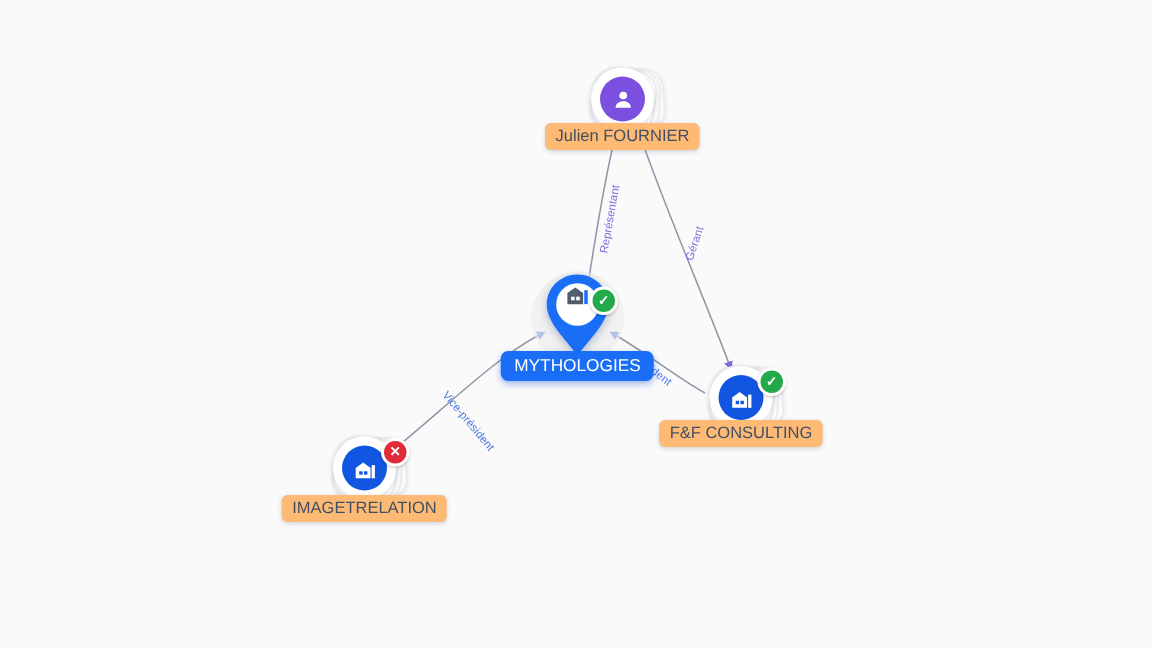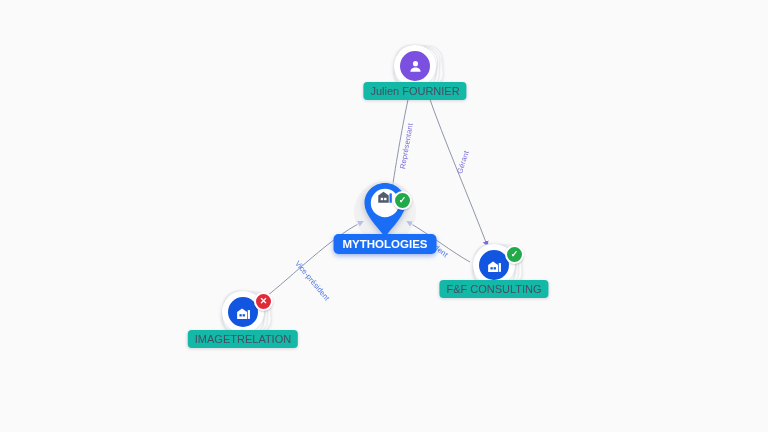--- a/index.html
+++ b/index.html
@@ -63,29 +63,29 @@
     font-size:9px;color:#fff;font-weight:bold;line-height:1;
     box-shadow:0 1px 2px rgba(0,0,0,.2);
   }
   .badge.ok{background:#22a94a;}
   .badge.ko{background:#e02b38;}
 
   
   .nlabel{
     position:absolute;left:50%;transform:translateX(-50%);
     white-space:nowrap;
-    background:#14b8a6;
+    background:#fdba74;
     color:#444e63;
     font-size:11px;
     padding:3px 7px;
     border-radius:4px;
     box-shadow:0 1px 3px rgba(30,40,80,.17);
   }
   .nlabel.selected{
-    background:#1a6ef5;color:#ffffff;font-weight:bold;font-size:11.5px;
+    background:#1a6ef5;color:#ffffff;font-weight:normal;font-size:11.5px;
     padding:4px 9px;border-radius:5px;
     box-shadow:0 2px 5px rgba(20,80,220,.40);
   }
 
   .elabel{
     position:absolute;
     font-size:7.5px;
     white-space:nowrap;
     transform-origin:0 0;
     letter-spacing:.1px;

